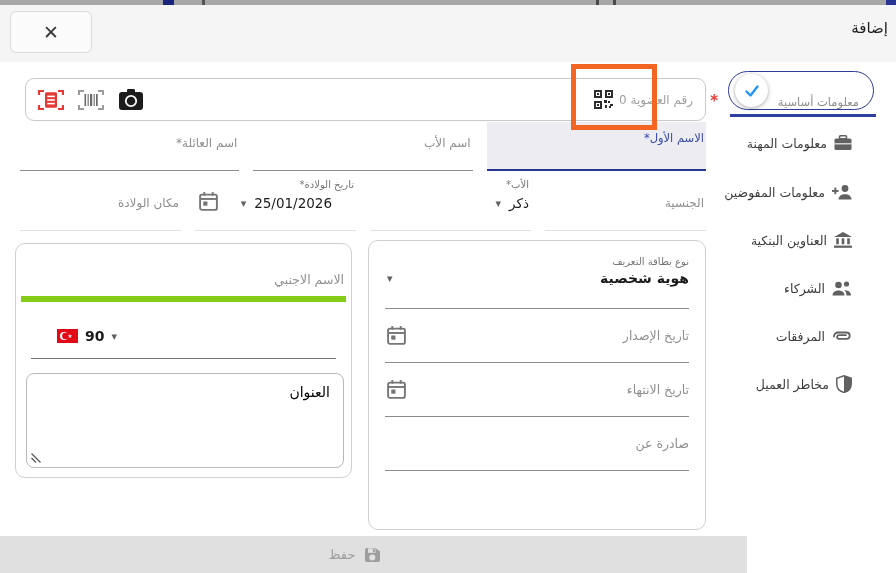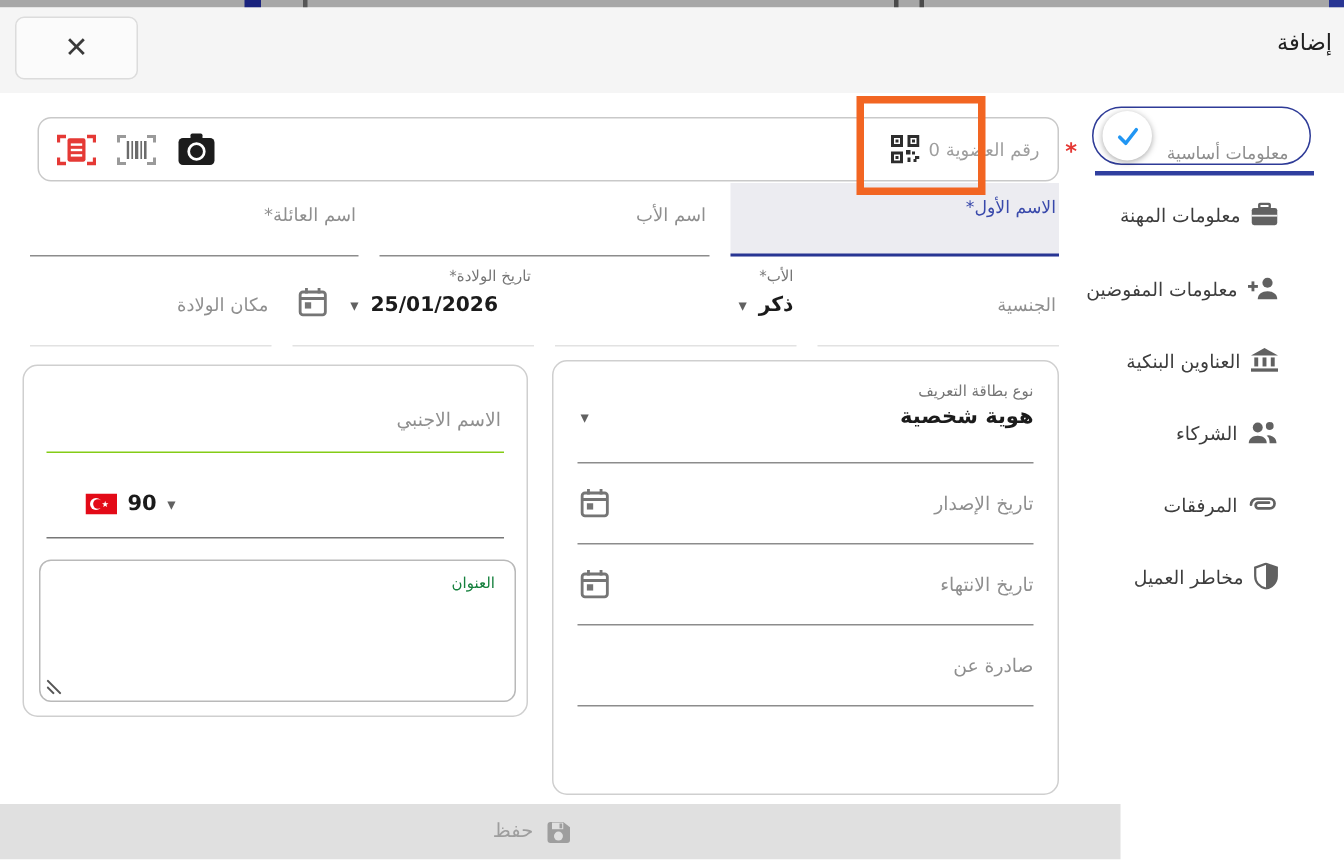--- a/index.html
+++ b/index.html
@@ -46,45 +46,45 @@
   .nf .flabel{position:absolute;top:14px;right:2px;font-size:12px;color:#8f8f8f;white-space:nowrap}
   .nf.focused{background:#ececf1;border-bottom:2.5px solid #283593}
   .nf.focused .flabel{top:9px;color:#3949ab;font-size:11.5px}
 
   
   .row2{position:absolute;left:20px;top:114px;width:686px;height:55px;display:flex;direction:rtl;gap:14px}
   .f2{flex:1;position:relative;border-bottom:1px solid #e2e2e2}
   .f2 .plabel{position:absolute;top:20px;right:2px;font-size:12px;color:#8f8f8f;white-space:nowrap}
   .f2 .slabel{position:absolute;top:3px;right:2px;font-size:10px;color:#757575;white-space:nowrap}
   .vrow{position:absolute;top:19px;right:2px;display:flex;align-items:center;gap:8px;direction:rtl}
-  .val{font-size:13.5px;font-weight:bold;color:#1b1b1b;white-space:nowrap}
+  .val{font-size:13.5px;font-weight:normal;color:#1b1b1b;white-space:nowrap}
   .caret{font-size:11px;color:#616161;line-height:1}
   .cal-btn{position:absolute;left:2px;top:15px;width:22px;height:22px;cursor:pointer}
 
   
   .card{position:absolute;border:1px solid #cfcfcf;border-radius:10px;background:#fff}
   .id-card{left:368px;top:178px;width:338px;height:290px}
   .left-card{left:15px;top:181px;width:337px;height:235px}
 
   .idf{position:relative;margin:0 16px;height:54px;border-bottom:1px solid #8c8c8c}
   .idf:last-child{border-bottom:1px solid #8c8c8c}
   .idf .slabel{position:absolute;top:7px;right:0;font-size:10px;color:#757575}
   .idf .bigval{position:absolute;top:21px;right:0;font-size:14px;font-weight:bold;color:#1b1b1b}
   .idf .plabel{position:absolute;top:19px;right:0;font-size:12.5px;color:#8f8f8f}
   .idf .caret{position:absolute;left:2px;top:24px}
   .idf .cal-btn{left:0;top:16px}
   .id-inner{padding-top:8px}
 
-  .fn-field{position:relative;margin:0 15px;height:58px;border-bottom:1px solid #84cc16}
+  .fn-field{position:relative;margin:0 5px;height:58px;border-bottom:6px solid #84cc16}
   .fn-field .plabel{position:absolute;top:28px;right:2px;font-size:12.5px;color:#8f8f8f}
   .phone-field{position:relative;margin:0 15px;height:57px;border-bottom:1px solid #777}
   .phone-row{position:absolute;left:26px;top:26px;display:flex;align-items:center;gap:7px;direction:ltr}
   .phone-code{font-size:14px;font-weight:bold;color:#1b1b1b}
   .addr-box{position:absolute;left:10px;top:129px;width:318px;height:95px;border:1px solid #b9b9b9;border-radius:8px}
-  .addr-box .plabel{position:absolute;top:10px;right:13px;font-size:10px;color:#15803d}
+  .addr-box .plabel{position:absolute;top:10px;right:13px;font-size:14px;color:#000000}
   .grip{position:absolute;left:4px;bottom:4px}
 
   
   .footer{left:0;top:536px;width:747px;height:37px;background:#e0e0e0}
   .save-wrap{position:absolute;left:0;top:0;width:710px;height:37px;display:flex;align-items:center;justify-content:center}
   .save-btn{display:flex;align-items:center;gap:8px;direction:rtl;cursor:pointer}
   .save-label{font-size:13px;color:#9e9e9e}
   svg{display:block}
 </style>
 </head>

